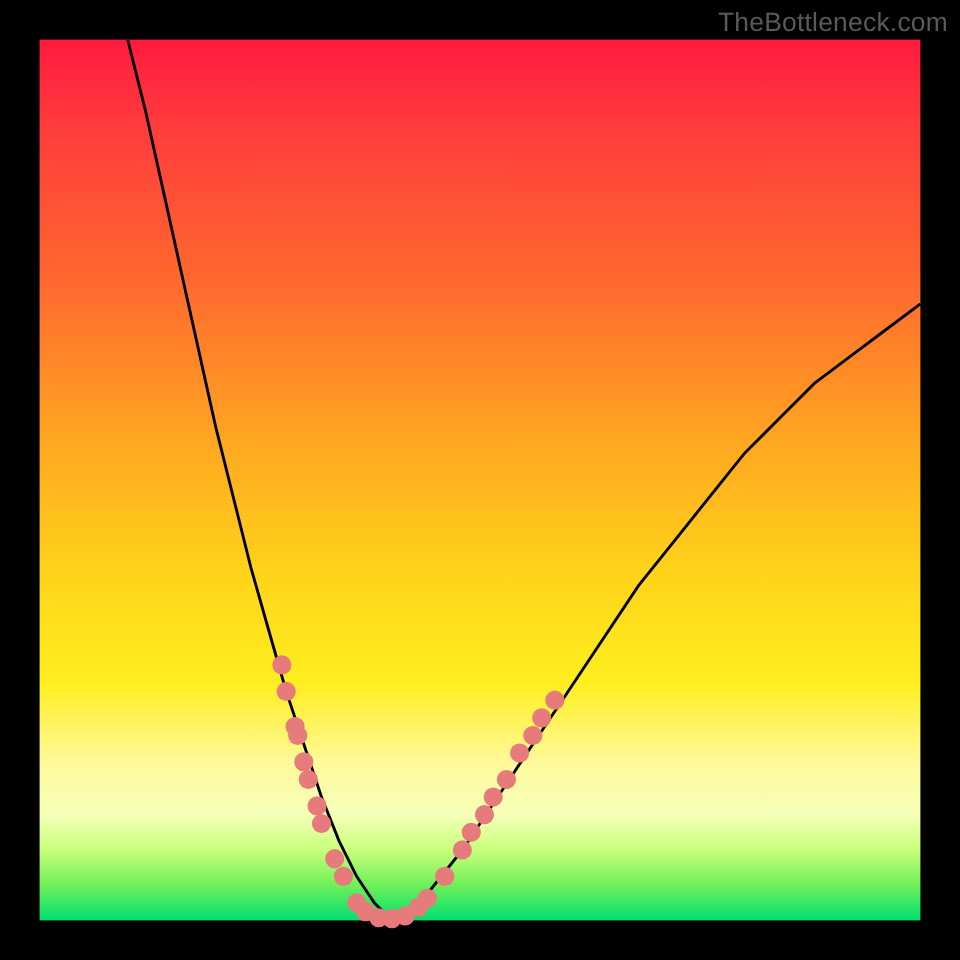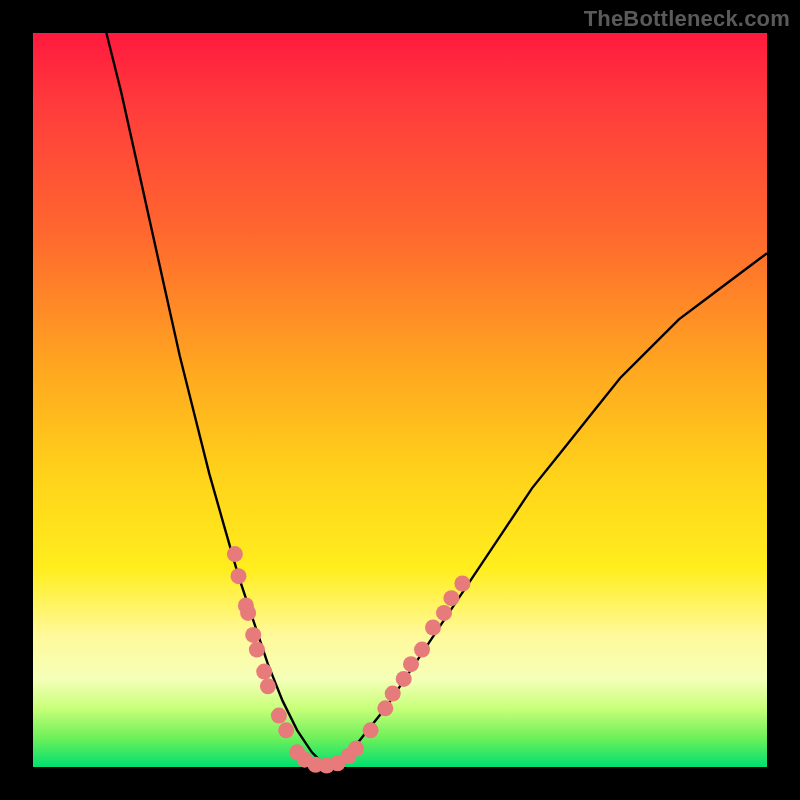--- a/index.html
+++ b/index.html
@@ -40,21 +40,21 @@
       #00e070 100%
     );
   }
   .watermark {
     position: absolute;
     top: 6px;
     right: 10px;
     font-family: Arial, Helvetica, sans-serif;
     font-size: 22px;
     color: #5a5a5a;
-    font-weight: 700;
+    font-weight: 400;
     letter-spacing: 0.2px;
   }
   svg.curve {
     position: absolute;
     top: 0;
     left: 0;
     width: 734px;
     height: 734px;
     overflow: visible;
   }

